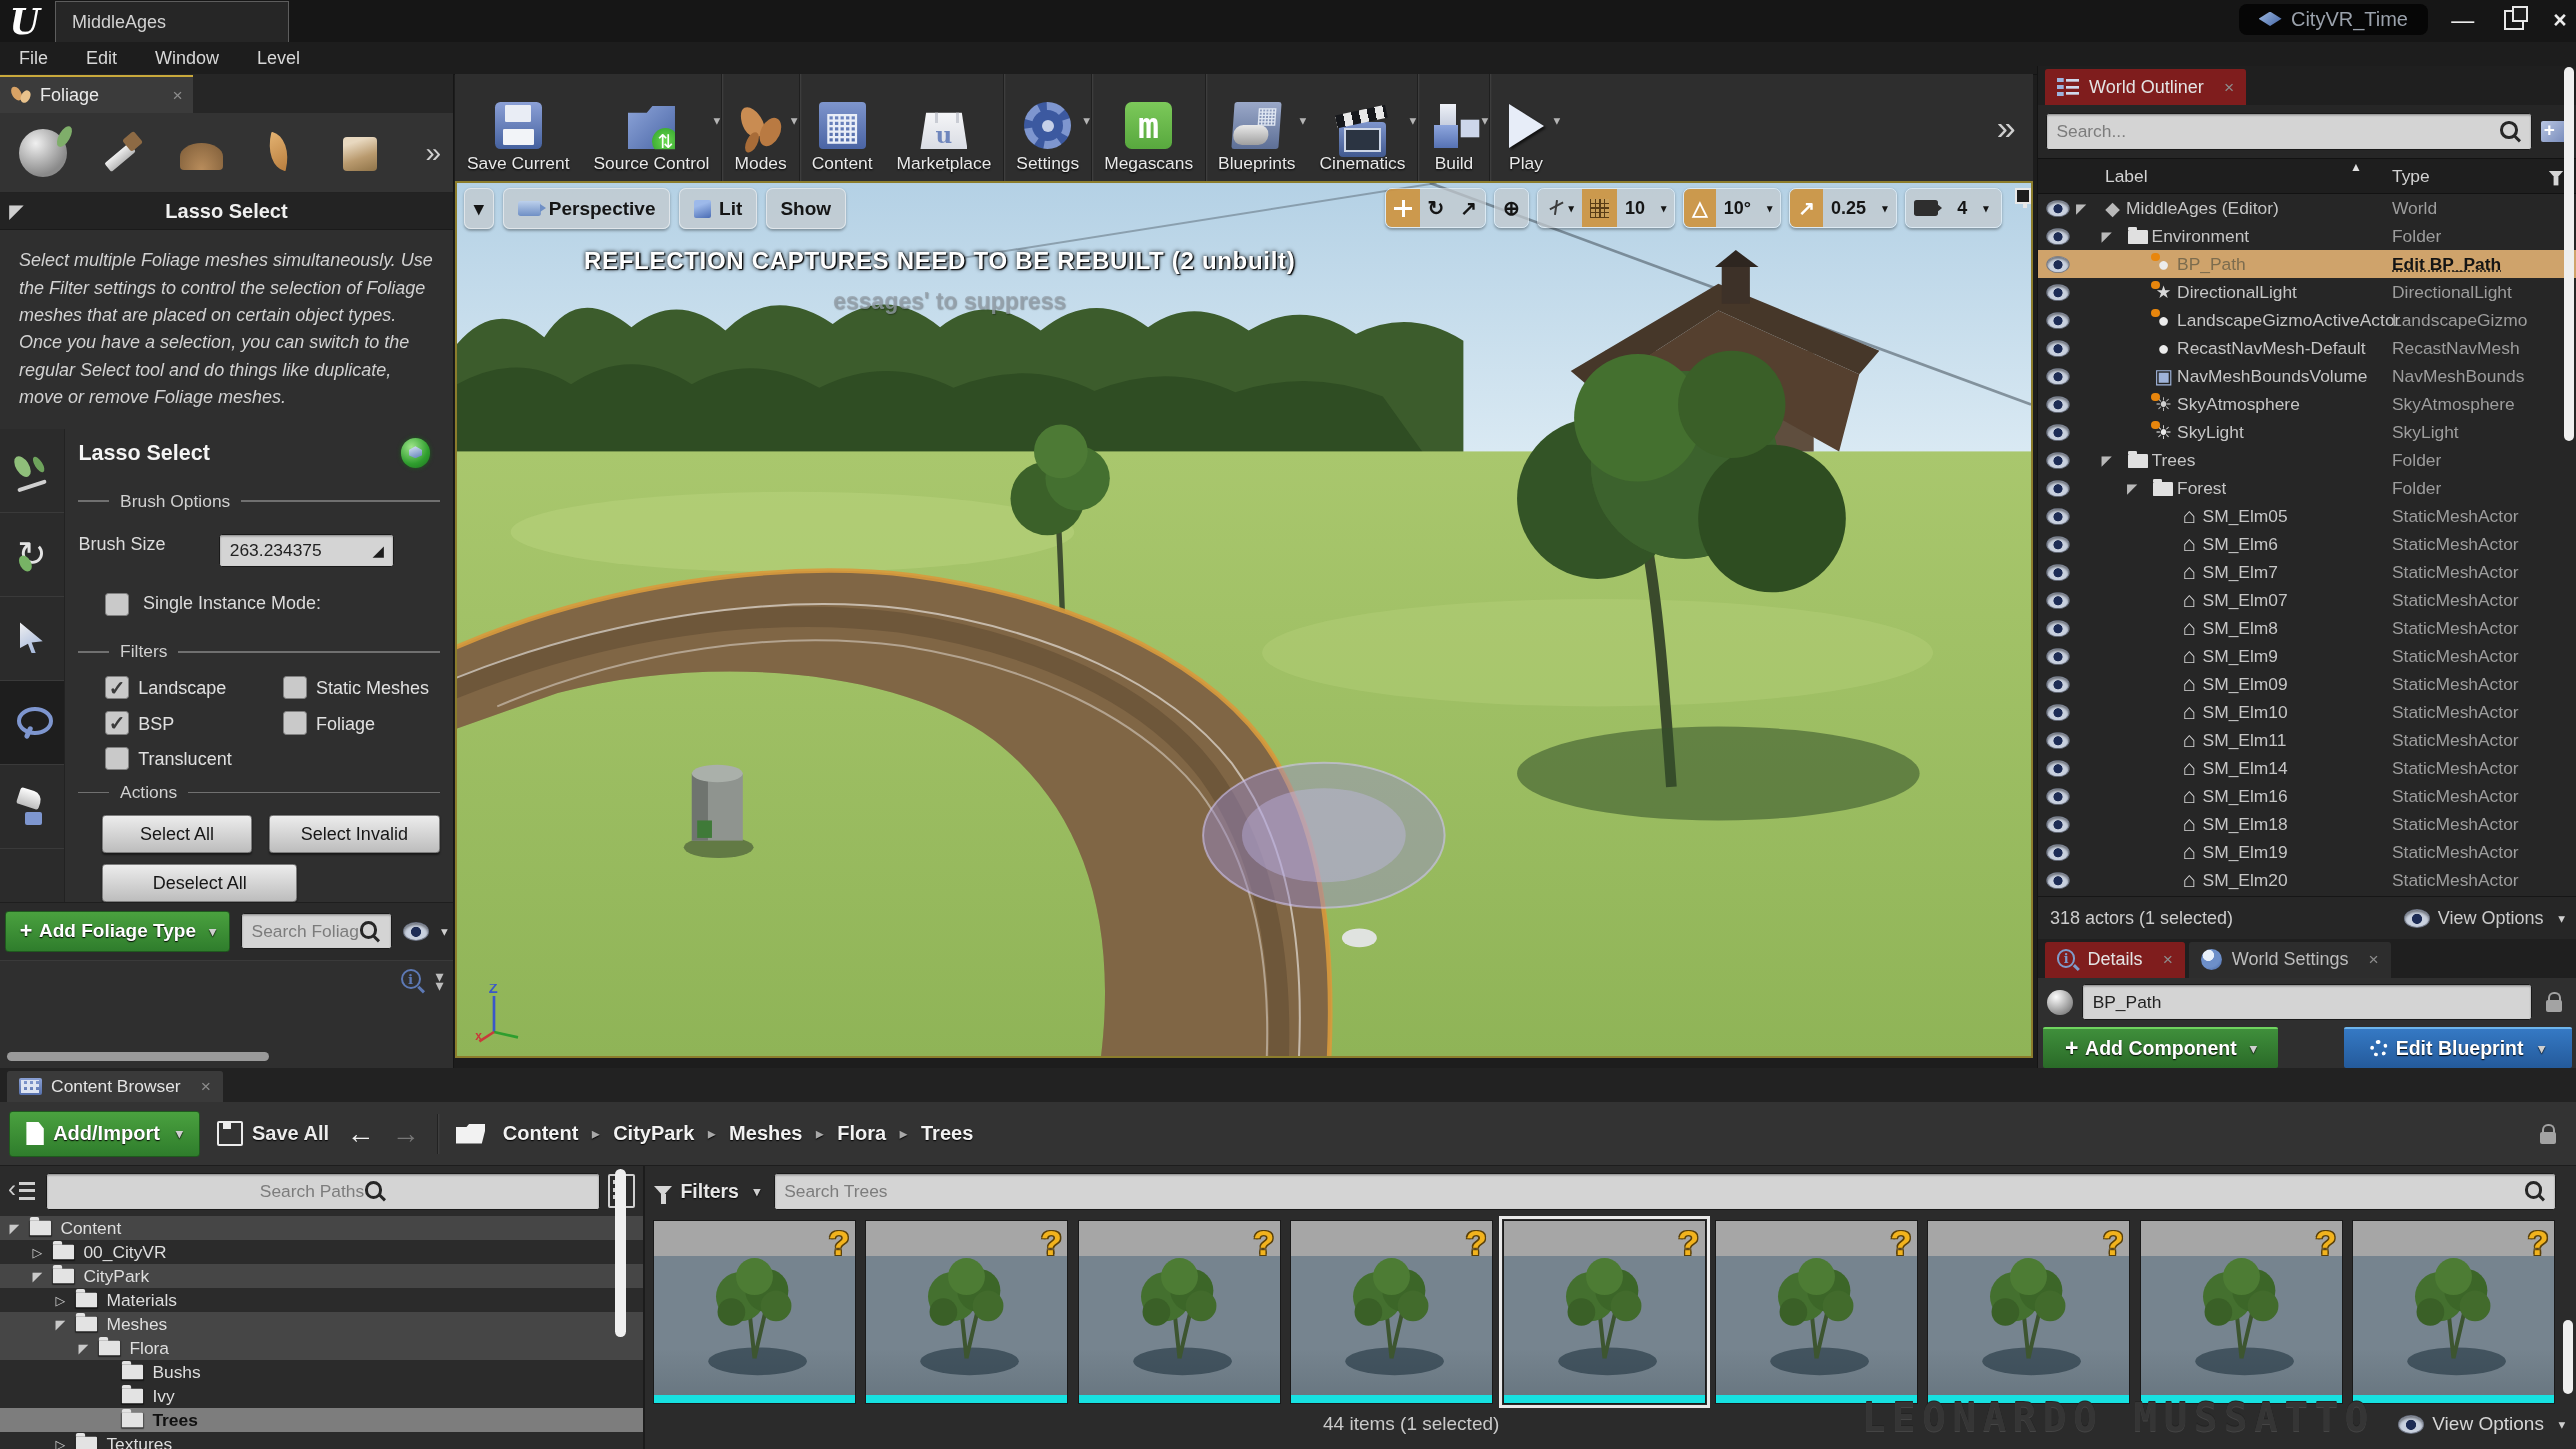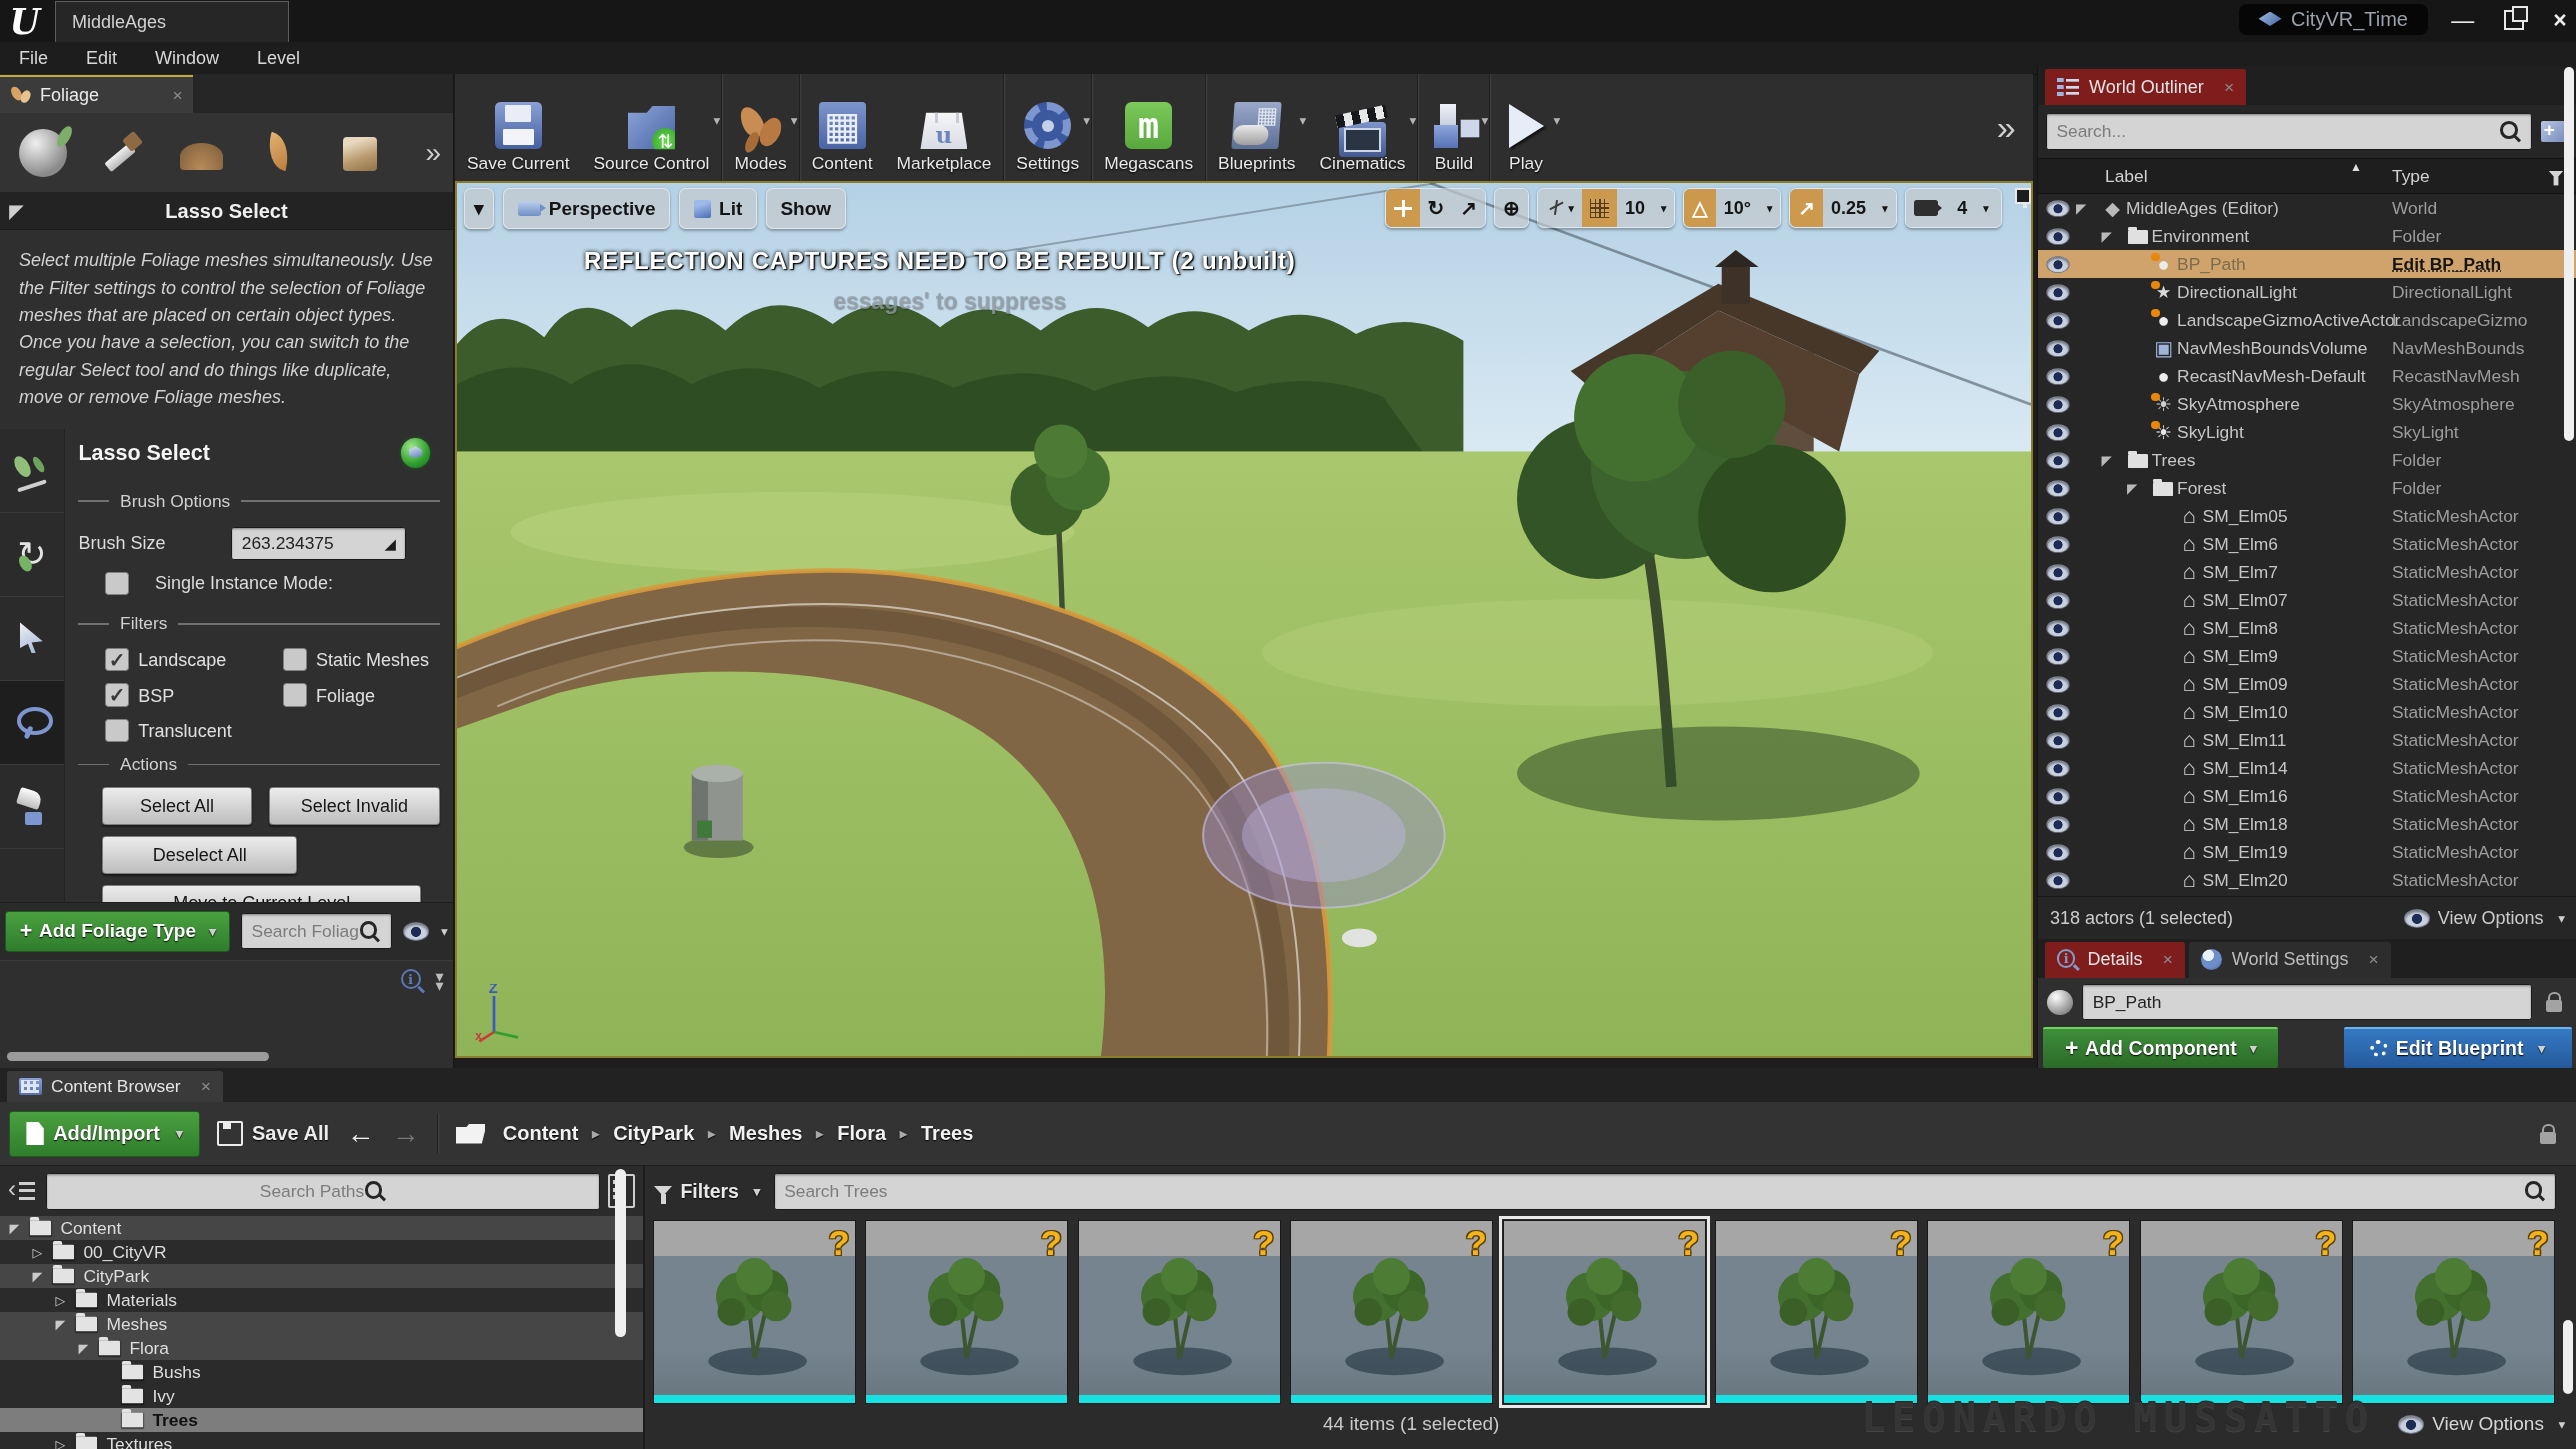--- a/index.html
+++ b/index.html
@@ -118,21 +118,21 @@
   [data-icon="fill-bucket"] .ti::after{content:"";position:absolute;left:12px;bottom:0;width:17.4px;height:13.4px;background:#7e96cf;border-radius:2px}
   #tool-main{flex:1;padding:9.4px 13.4px 0;display:flex;flex-direction:column;min-width:0}
   #lasso-title-row{display:flex;align-items:center;margin-bottom:10.7px}
   #lasso-title{font-size:21.5px;font-weight:bold;color:#f4f4f4}
   #mode-orb{margin-left:auto;margin-right:9.4px;width:29.5px;height:29.5px;border-radius:50%;
      background:radial-gradient(circle at 36% 30%,#9fe58a,#2f9e2e 60%,#1c6e1e);box-shadow:0 0 4px #1d5c1d;position:relative}
   #mode-orb::after{content:"";position:absolute;left:8px;top:8px;width:13.4px;height:12px;background:linear-gradient(160deg,#dce8f5,#5f7fb9);clip-path:polygon(50% 0,100% 30%,100% 75%,50% 100%,0 75%,0 30%)}
   .sec{display:flex;align-items:center;gap:10.7px;color:#d0d0d0;font-size:17.4px;margin:12px 0 9.4px;white-space:nowrap}
   .sec::before{content:"";width:31px;height:1.3px;background:#707070}
   .sec::after{content:"";flex:1;height:1.3px;background:#707070}
-  .frow{display:flex;align-items:center;gap:26px;margin:6px 0;font-size:18px;color:#dcdcdc}
+  .frow{display:flex;gap:14px;margin:13px 0;font-size:18px;color:#dcdcdc}
   #brush-size-input{width:154px;height:31px;justify-content:space-between}
   #brush-size-input .spin{color:#1c1c1c;font-size:14.8px}
   #filters-grid{display:grid;grid-template-columns:171px 1fr;row-gap:12px;column-gap:6.7px;margin:4px 0 0}
   .filter-item{display:flex;align-items:flex-end;gap:9.4px;font-size:18px;color:#e0e0e0}
   #actions-rows{display:flex;flex-direction:column;gap:10.7px;margin-top:2.7px}
   .act-row{display:flex;gap:17.4px}
   #af-row{display:flex;align-items:center;gap:10.7px;padding:8px 5.4px;background:#2a2a2a;border-top:0.7px solid #1e1e1e;margin-top:auto}
   #add-foliage-btn{height:39px;background:linear-gradient(#4aa13f,#2f7d2c);border:0.7px solid #1f5a1e;border-radius:3.4px;
        color:#fff;font-weight:bold;font-size:19px;display:flex;align-items:center;gap:6.7px;padding:0 13.4px;text-shadow:0 1.3px 1.3px #000}
   #foliage-search{flex:1;height:34px}
@@ -760,36 +760,36 @@
 
         <div class="o-row dot" data-icon="sphere" data-exp="none" style="--ind: 2;">
           <span class="eye"></span>
           <span class="ind"></span>
           <span class="expander"></span>
           <span class="row-ico"></span>
           <span class="o-label">LandscapeGizmoActiveActor</span>
           <span class="o-type">LandscapeGizmo</span>
         </div>
 
+        <div class="o-row" data-icon="sphere" data-exp="none" style="--ind: 2;">
+          <span class="eye"></span>
+          <span class="ind"></span>
+          <span class="expander"></span>
+          <span class="row-ico"></span>
+          <span class="o-label">RecastNavMesh-Default</span>
+          <span class="o-type">RecastNavMesh</span>
+        </div>
+
         <div class="o-row" data-icon="navmesh" data-exp="none" style="--ind: 2;">
           <span class="eye"></span>
           <span class="ind"></span>
           <span class="expander"></span>
           <span class="row-ico"></span>
           <span class="o-label">NavMeshBoundsVolume</span>
           <span class="o-type">NavMeshBounds</span>
-        </div>
-
-        <div class="o-row" data-icon="sphere" data-exp="none" style="--ind: 2;">
-          <span class="eye"></span>
-          <span class="ind"></span>
-          <span class="expander"></span>
-          <span class="row-ico"></span>
-          <span class="o-label">RecastNavMesh-Default</span>
-          <span class="o-type">RecastNavMesh</span>
         </div>
 
         <div class="o-row dot" data-icon="skyatmo" data-exp="none" style="--ind: 2;">
           <span class="eye"></span>
           <span class="ind"></span>
           <span class="expander"></span>
           <span class="row-ico"></span>
           <span class="o-label">SkyAtmosphere</span>
           <span class="o-type">SkyAtmosphere</span>
         </div>

